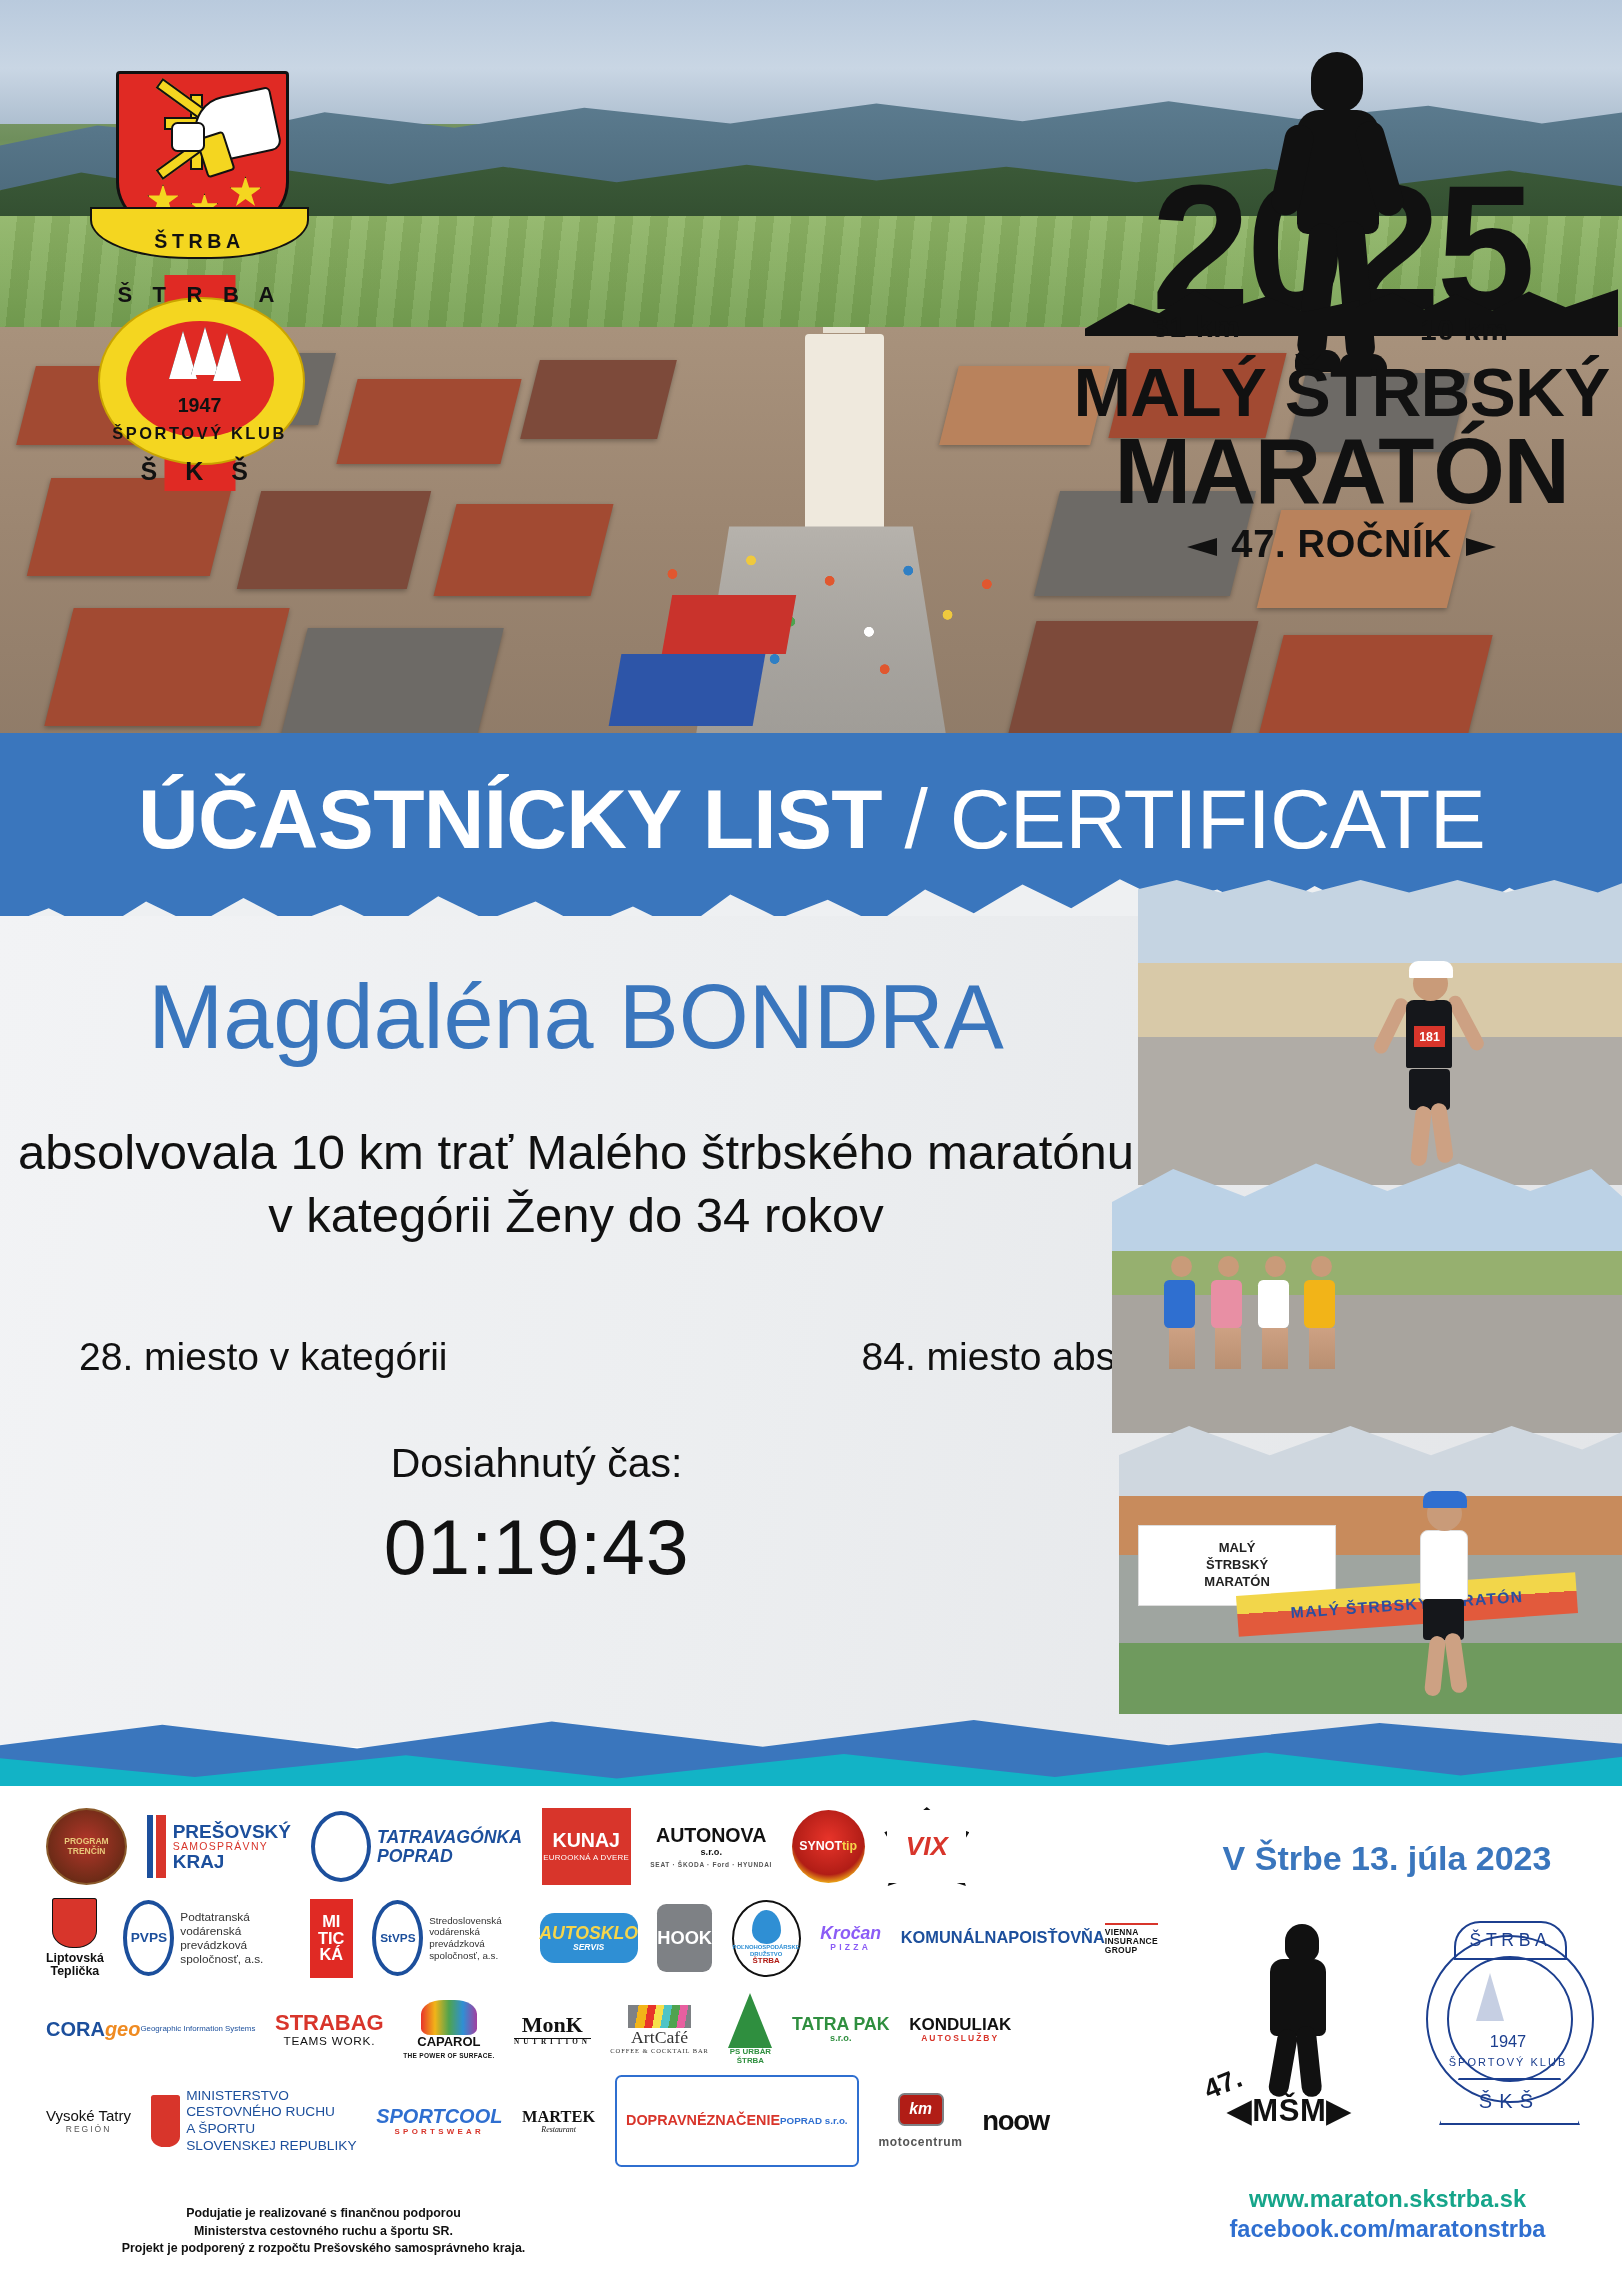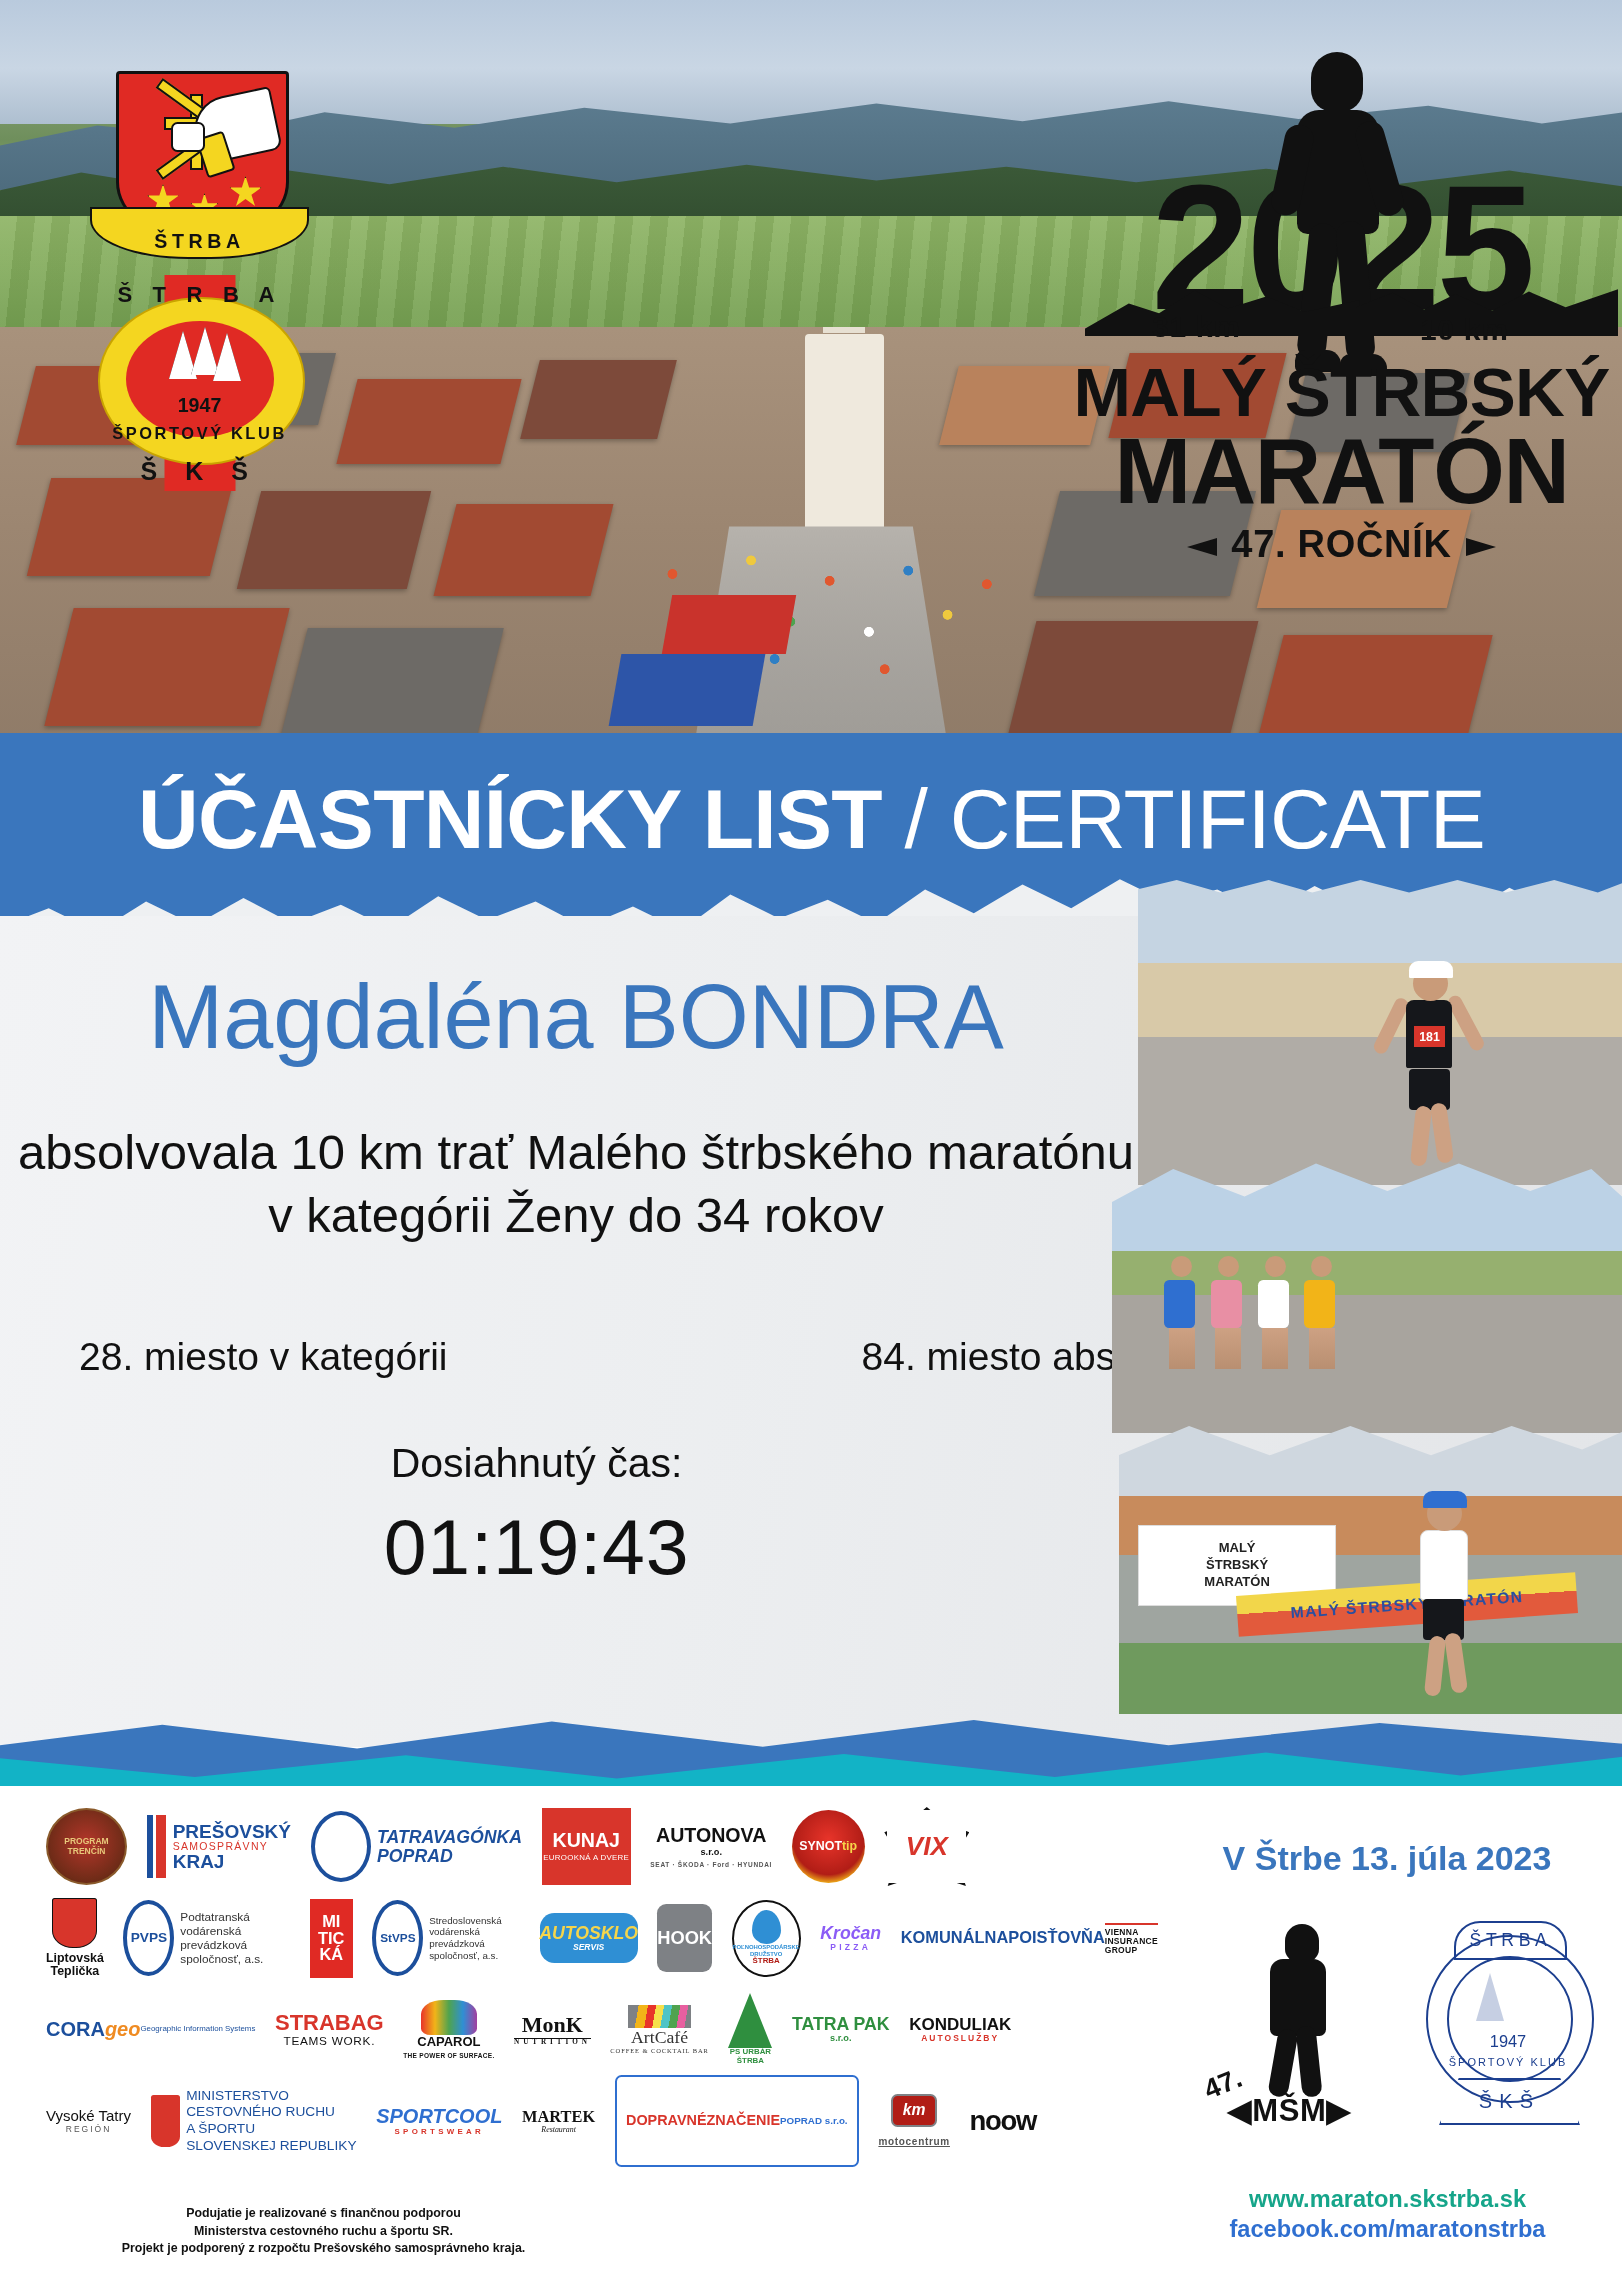--- a/index.html
+++ b/index.html
@@ -220,21 +220,21 @@
   .l-min{color:#1c4f9c;font-size:13.7px;font-weight:normal;text-align:left;line-height:1.22;}
   .l-sc{color:#2f6fd0;font-size:20px;font-style:italic;flex-direction:column;}
   .l-sc .s{color:#d8352b;font-size:7.9px;letter-spacing:3.3px;font-style:normal;}
   .l-mart{flex-direction:column;font-family:"Liberation Serif",serif;color:#111;font-size:16.4px;}
   .l-mart .s{font-size:7.9px;font-style:italic;font-weight:normal;}
   .l-dz{border:2px solid #2f6fd0;border-radius:6.5px;padding:3.9px 9.2px;color:#d8352b;font-size:14.4px;line-height:1.05;text-align:left;}
   .l-dz .b{color:#2f6fd0;}
   .l-km{flex-direction:column;color:#fff;font-size:7.9px;}
   .l-km .bx{width:42px;height:29px;background:#b11d16;border-radius:6.5px;color:#fff;font-size:15.7px;font-style:italic;
     display:flex;align-items:center;justify-content:center;border:2.6px solid #7e8185;}
-  .l-km .s{color:#555;font-size:10px;letter-spacing:0.7px;margin-top:10px;text-decoration:underline;}
+  .l-km .s{color:#555;font-size:12px;letter-spacing:0.7px;margin-top:10px;}
   .l-noow{color:#111;font-size:27.5px;letter-spacing:-1.3px;}
   .l-pret{color:#7e8185;font-size:17px;font-weight:normal;}
   .l-beh{color:#4fa34f;font-size:17px;flex-direction:column;}
   .l-beh .s{font-size:5.9px;color:#777;font-weight:normal;}
   .l-lujan{flex-direction:column;color:#1f8a3f;font-size:21.6px;}
   .l-lujan .s{color:#111;font-size:14.4px;}
   .l-pot{color:#2b4fa0;font-size:19px;font-style:italic;flex-direction:column;text-align:left;}
   .l-pot .s{color:#111;font-size:11.8px;font-style:normal;}
 
   .disclaimer{position:absolute;left:52px;top:2205px;width:543px;text-align:center;font-size:12.4px;font-weight:bold;

